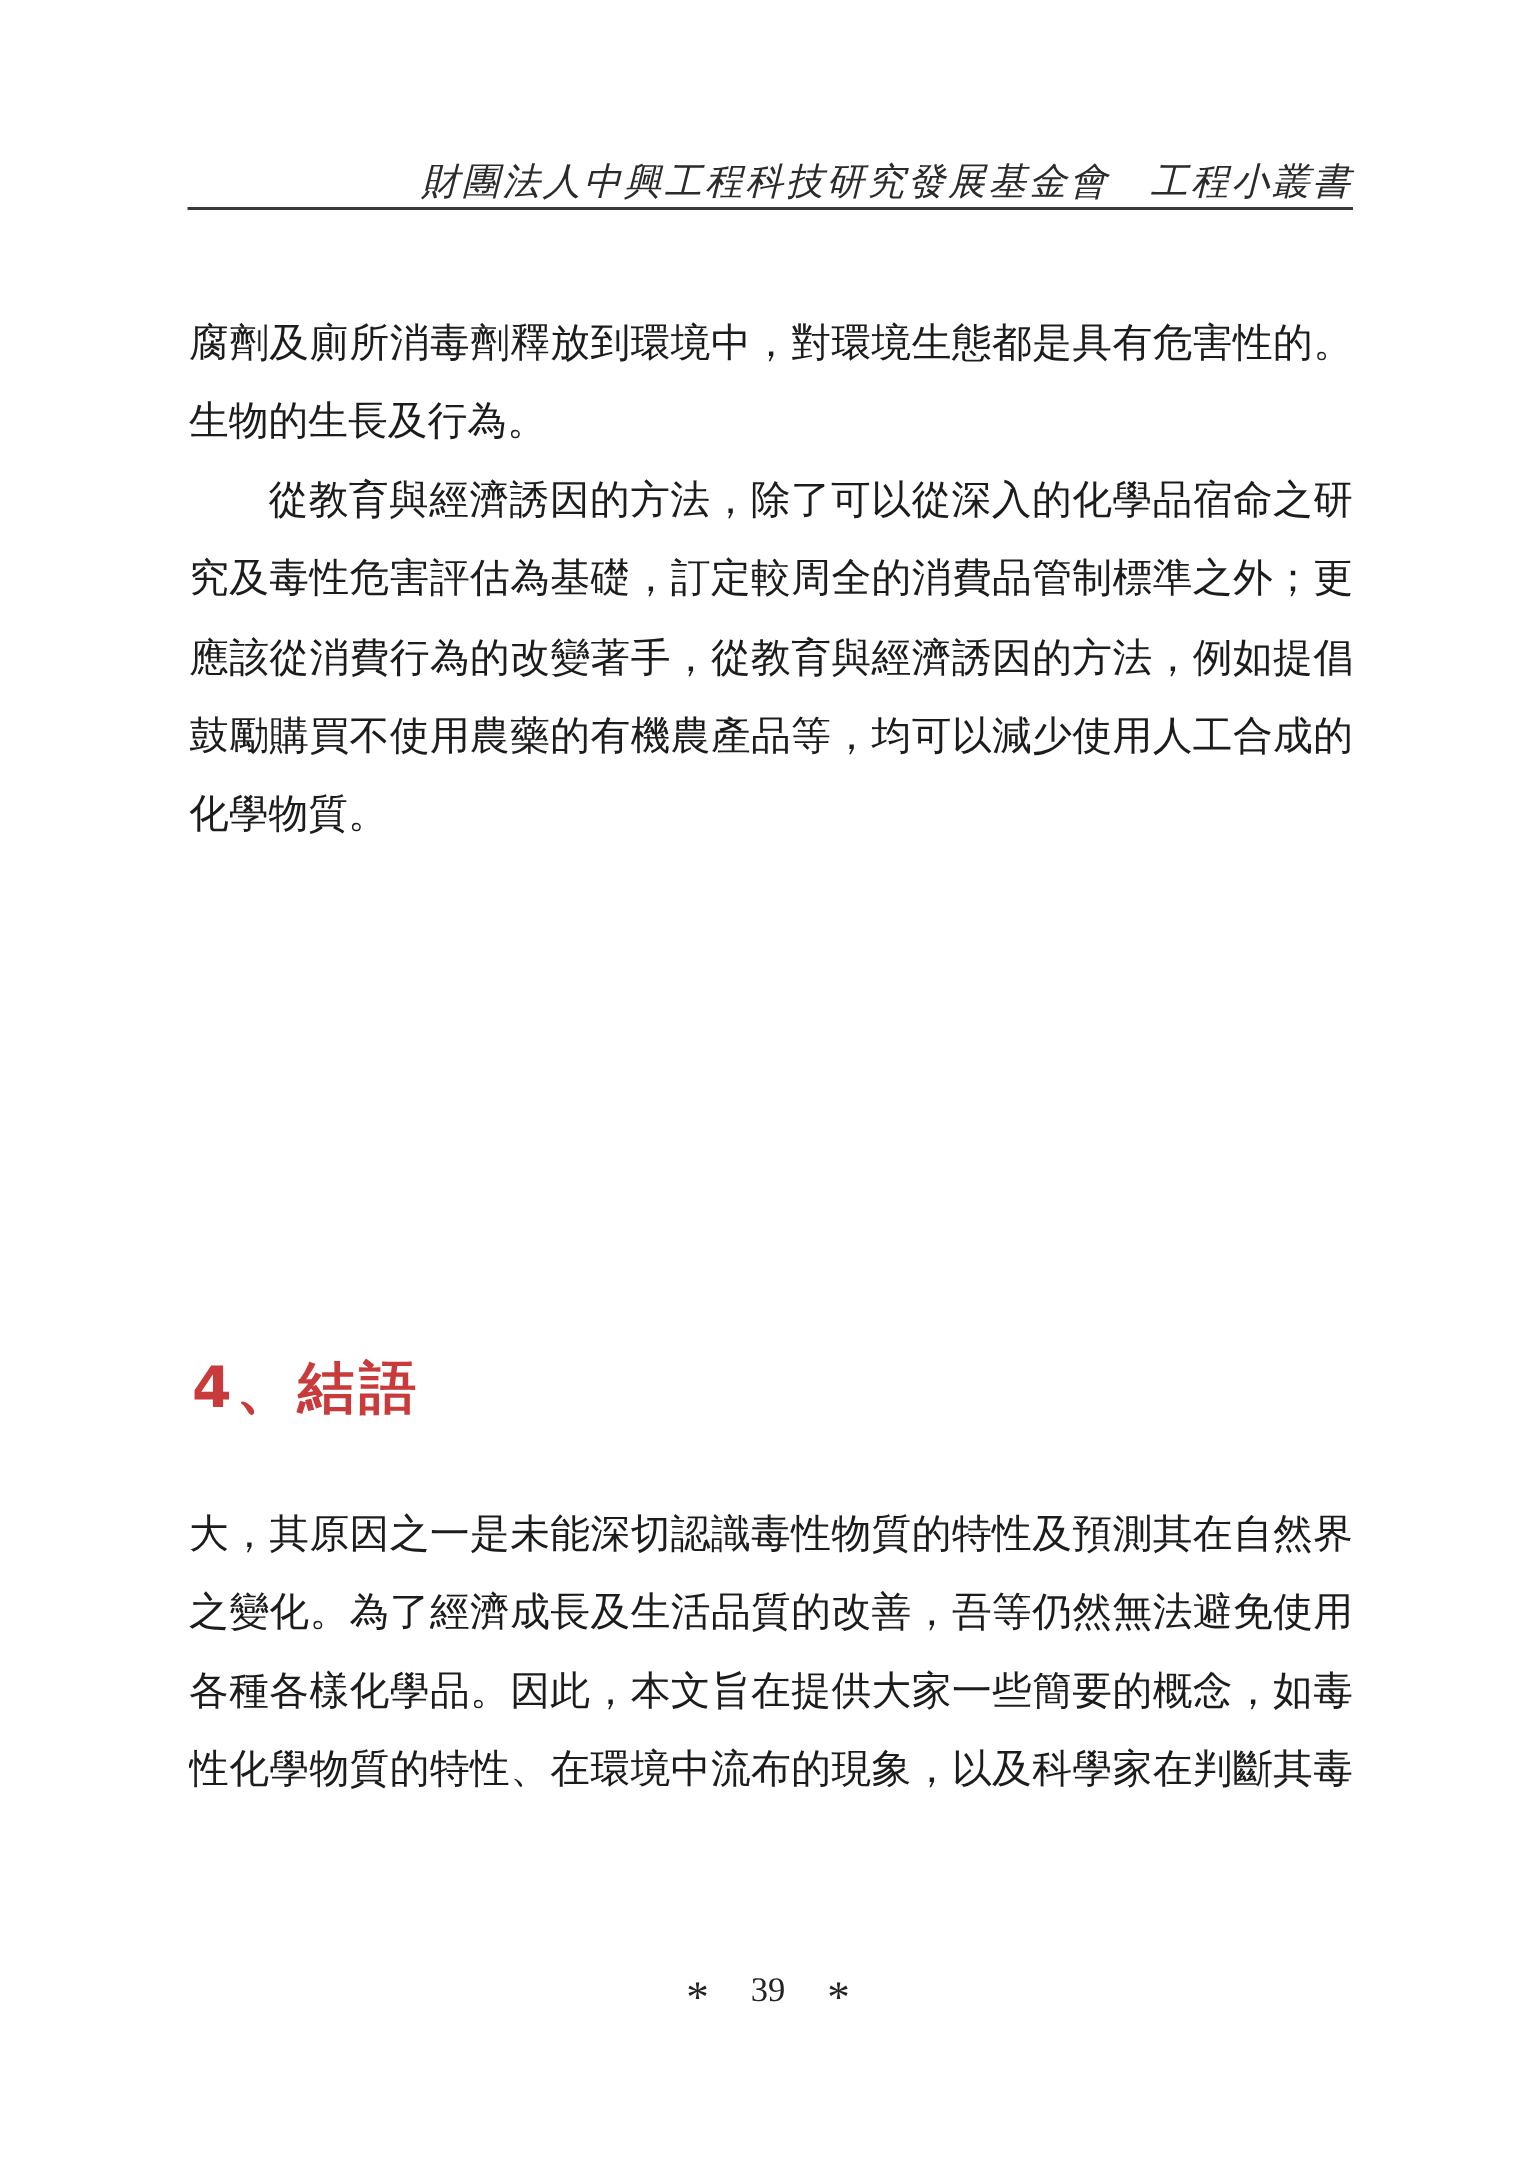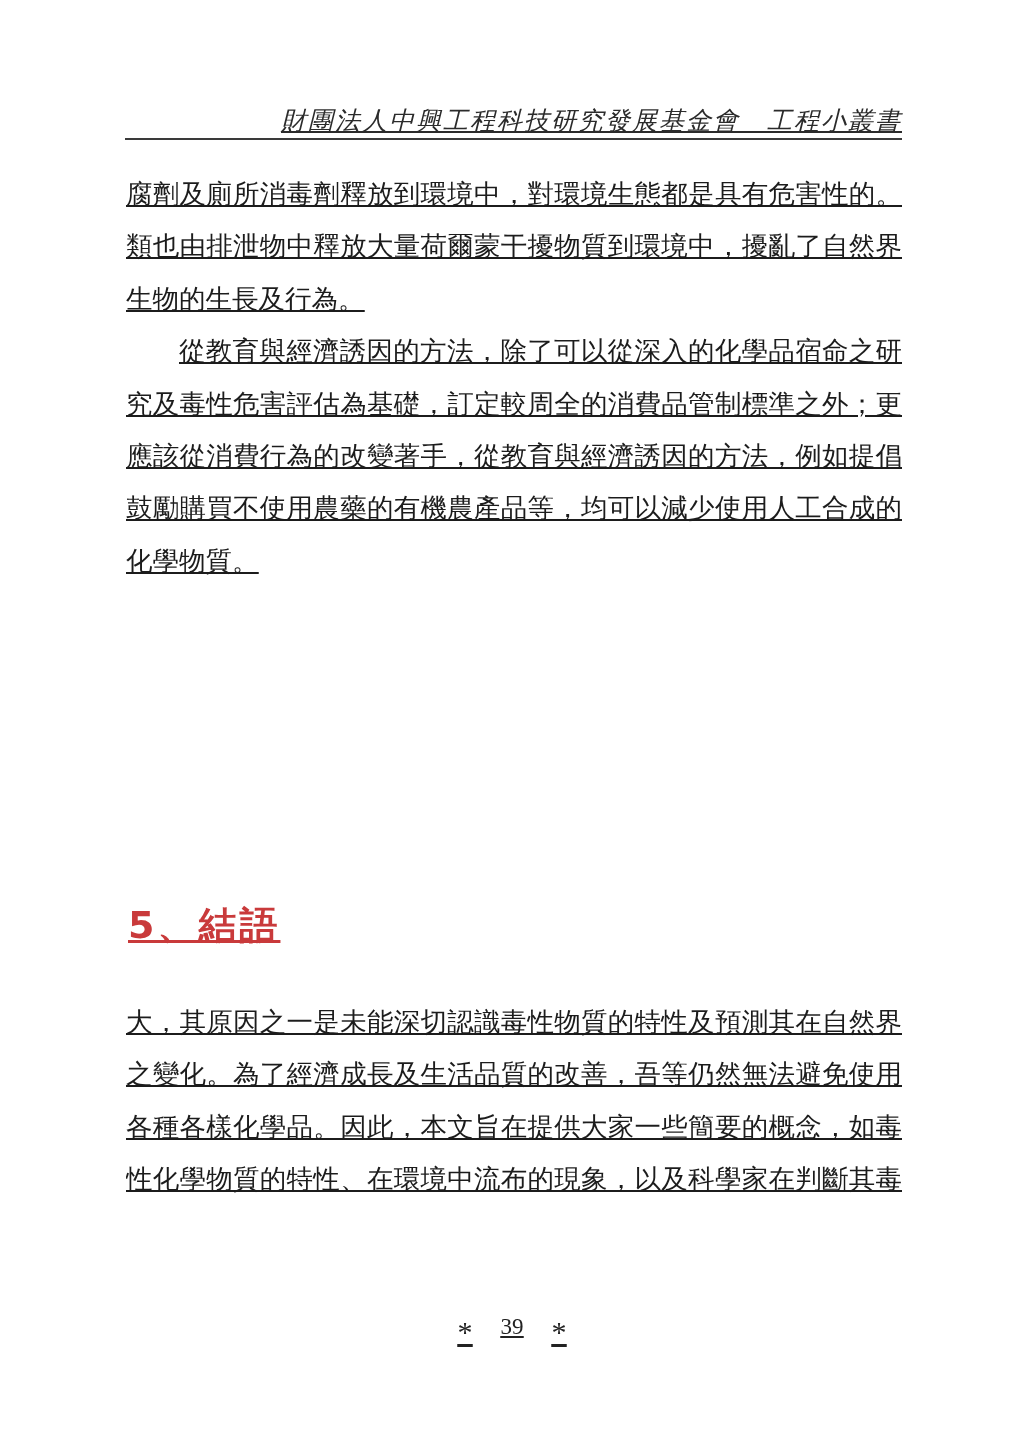--- a/index.html
+++ b/index.html
@@ -1,15 +1,15 @@
 <!DOCTYPE html>
 <html><head>
 <meta charset="utf-8">
 <style>
-  * { margin: 0; padding: 0; box-sizing: border-box; text-decoration: underline; }
+  * { margin: 0; padding: 0; box-sizing: border-box; }
   html, body { background: #ffffff; }
   body {
     width: 1024px; height: 1450px;
     position: relative;
     font-family: "Liberation Serif", "DejaVu Serif", serif;
     color: #1c1c1c;
     overflow: hidden;
   }
   .page {
     position: absolute; inset: 0; background: #ffffff;
@@ -30,21 +30,21 @@
     width: 777px; height: 2px;
     background: #3a3a3a;
   }
   
   .body-block {
     position: absolute;
     left: 126px; width: 776px;
     font-size: 26.5px;
     color: #1c1c1c;
   }
-  .block-1 { top: 168px; }
+  .block-1 { top: 202px; }
   .block-2 { top: 996px; }
   .line {
     height: 52.4px;
     line-height: 52.4px;
     text-align: justify;
     text-align-last: justify;
     white-space: nowrap;
     overflow: hidden;
   }
   .line.flush { text-align-last: left; }
@@ -83,30 +83,29 @@
 </head>
 <body>
 
 <div class="page">
 
   <div class="header-title">財團法人中興工程科技研究發展基金會　工程小叢書</div>
   <div class="header-rule"></div>
 
   <div class="body-block block-1">
     <div class="line">腐劑及廁所消毒劑釋放到環境中，對環境生態都是具有危害性的。</div>
-    <div class="line">類也由排泄物中釋放大量荷爾蒙干擾物質到環境中，擾亂了自然界</div>
     <div class="line flush">生物的生長及行為。</div>
     <div class="line indent">從教育與經濟誘因的方法，除了可以從深入的化學品宿命之研</div>
     <div class="line">究及毒性危害評估為基礎，訂定較周全的消費品管制標準之外；更</div>
     <div class="line">應該從消費行為的改變著手，從教育與經濟誘因的方法，例如提倡</div>
     <div class="line">鼓勵購買不使用農藥的有機農產品等，均可以減少使用人工合成的</div>
     <div class="line flush">化學物質。</div>
   </div>
 
-  <div class="section-heading">5、結語</div>
+  <div class="section-heading">4、結語</div>
 
   <div class="body-block block-2">
     <div class="line">大，其原因之一是未能深切認識毒性物質的特性及預測其在自然界</div>
     <div class="line">之變化。為了經濟成長及生活品質的改善，吾等仍然無法避免使用</div>
     <div class="line">各種各樣化學品。因此，本文旨在提供大家一些簡要的概念，如毒</div>
     <div class="line">性化學物質的特性、在環境中流布的現象，以及科學家在判斷其毒</div>
   </div>
 
   <div class="footer">
     <span class="asterisk">*</span>

